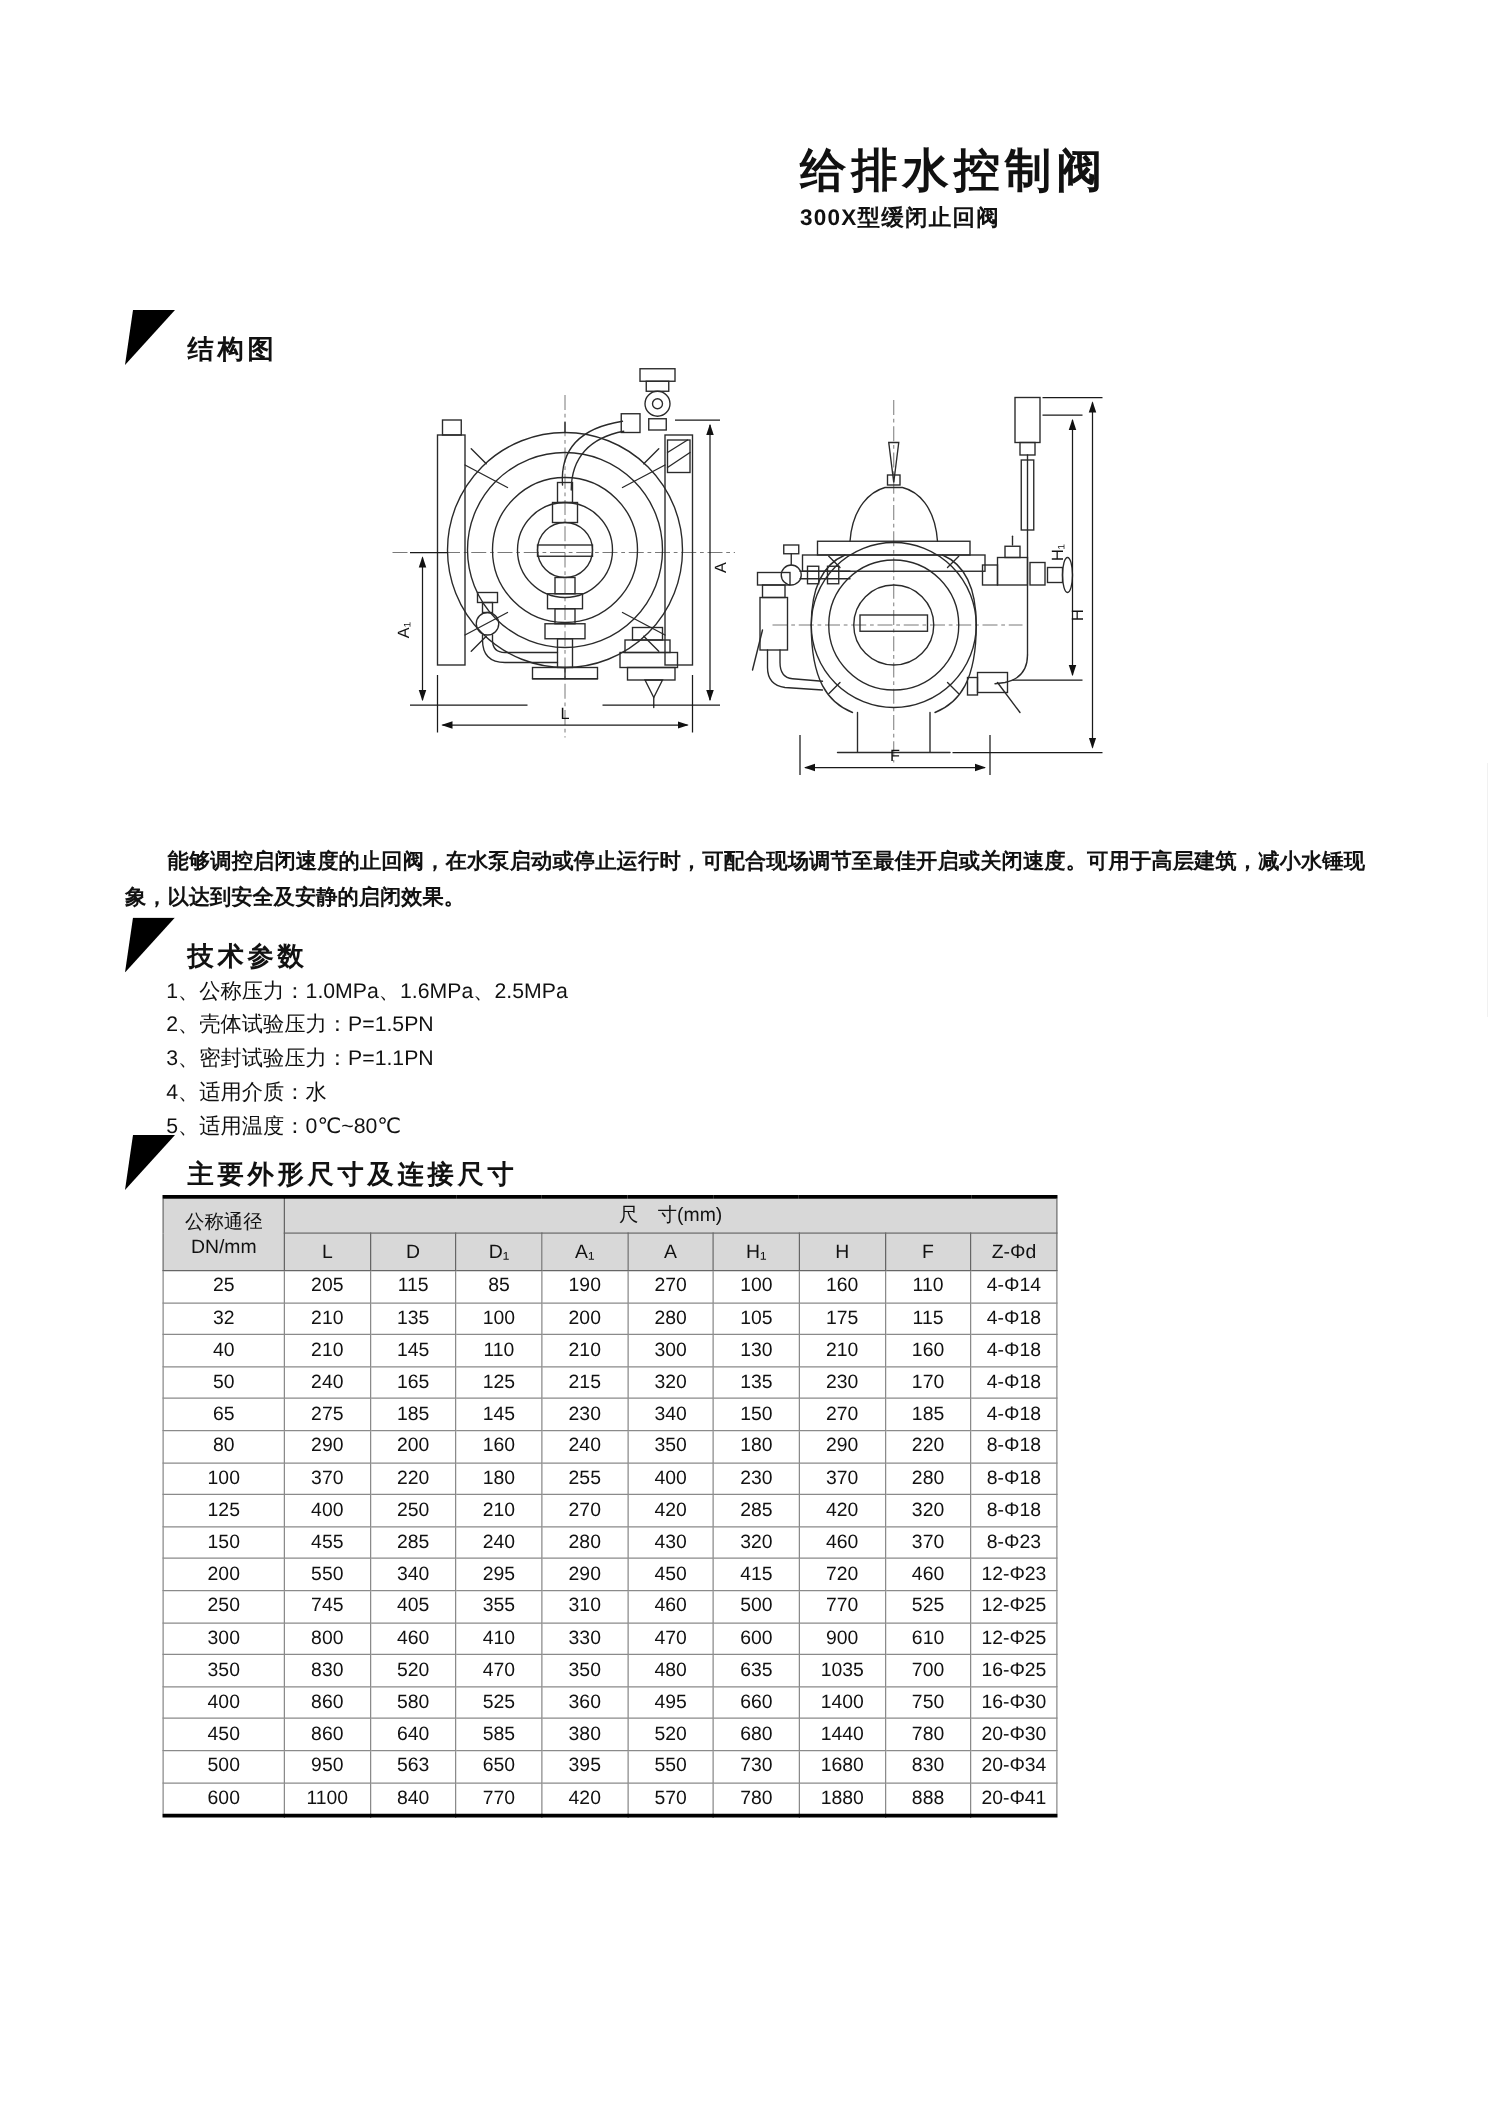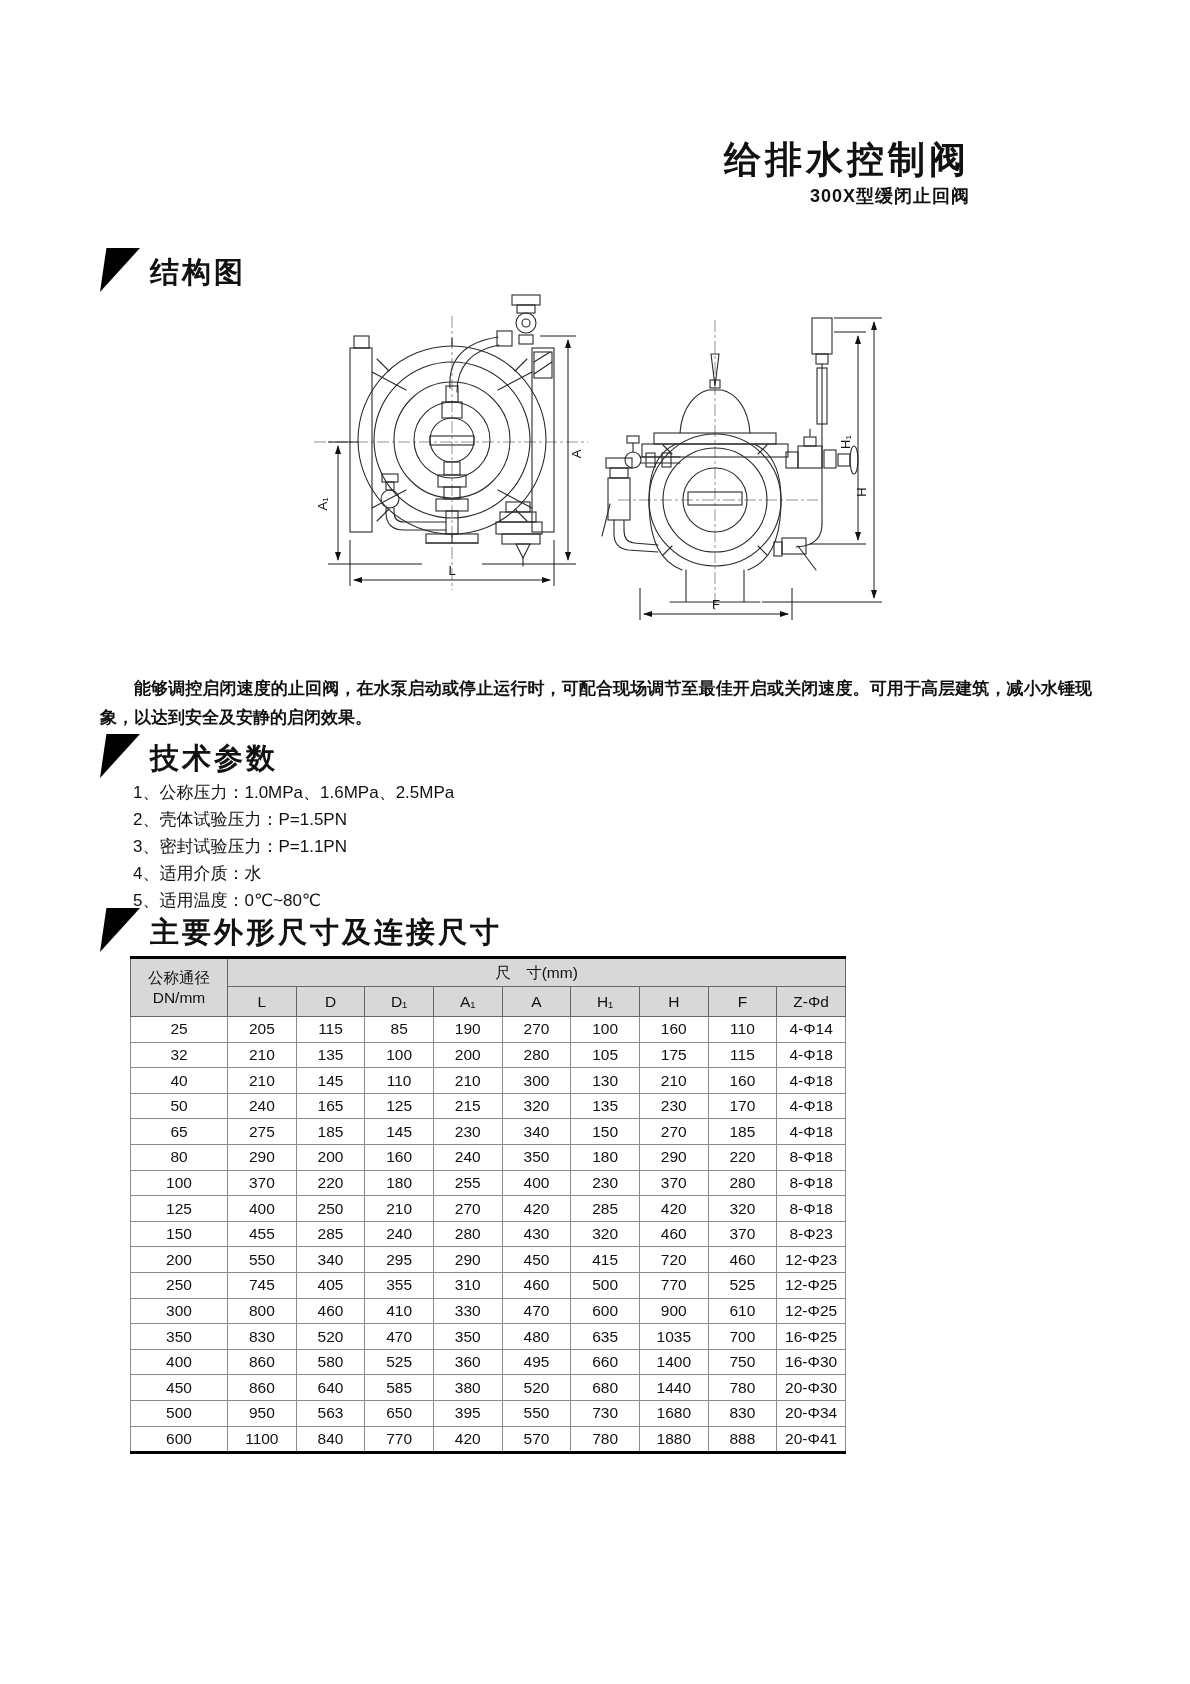--- a/index.html
+++ b/index.html
@@ -1,29 +1,29 @@
 <!DOCTYPE html>
 <html><head>
 <meta charset="utf-8">
 <style>
   html,body{margin:0;padding:0;background:#e8e8e8;}
   .page{position:relative;width:1190px;height:1684px;margin:0 auto;background:#fff;
         font-family:"Liberation Sans","DejaVu Sans",sans-serif;color:#111;overflow:hidden;}
 
   
-  .title-block{position:absolute;top:140px;left:640px;width:330px;text-align:right;}
+  .title-block{position:absolute;top:118px;left:640px;width:330px;text-align:left;}
   .doc-title{font-family:"Liberation Serif","DejaVu Serif",serif;font-weight:700;
              font-size:37px;letter-spacing:4px;line-height:1.1;}
   .doc-subtitle{margin-top:3px;font-weight:700;font-size:18px;letter-spacing:1px;}
 
   
   .section-head{position:absolute;left:100px;display:flex;align-items:flex-end;gap:10px;}
   .marker{width:40px;height:44px;background:#000;clip-path:polygon(16% 0,100% 0,0 100%);flex:0 0 auto;}
-  .sec-title{font-family:Liberation Mono, monospace;font-weight:700;
-             font-size:29px;letter-spacing:3px;line-height:1.05;padding-bottom:2px;white-space:nowrap;}
+  .sec-title{font-family:Liberation Serif, serif;font-weight:700;
+             font-size:21px;letter-spacing:3px;line-height:1.05;padding-bottom:2px;white-space:nowrap;}
 
   .sec-structure{top:248px;}
   .sec-function{top:626px;}
   .sec-tech{top:734px;}
   .sec-dims{top:908px;}
 
   
   .diagram-wrap{position:absolute;top:292px;left:300px;width:590px;height:335px;}
   .dwg{stroke:#2a2a2a;fill:none;stroke-width:1.1;stroke-linecap:round;}
   .cl{stroke:#666;fill:none;stroke-width:.7;stroke-dasharray:12 3 3 3;}

